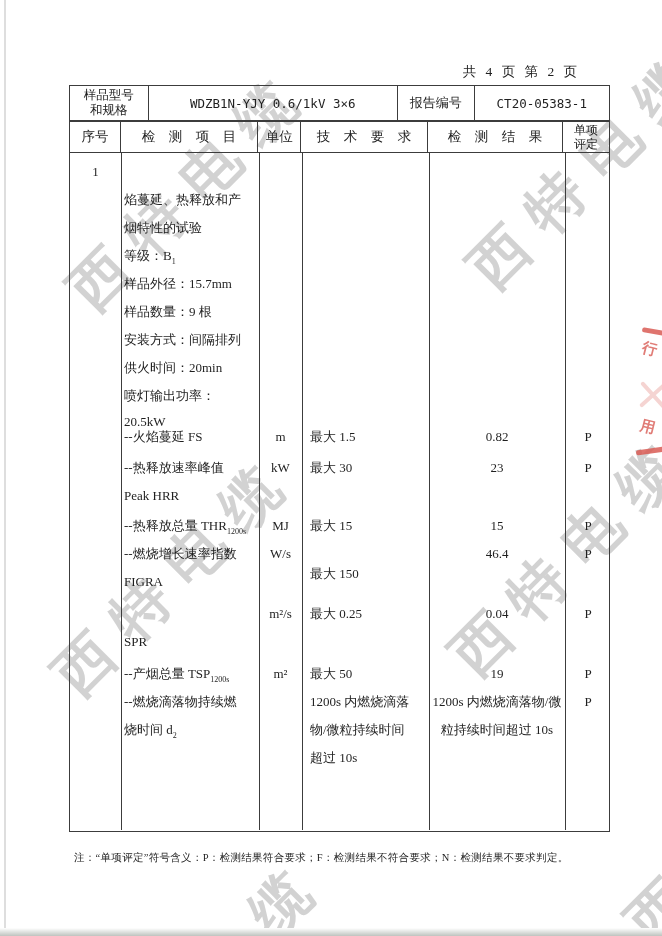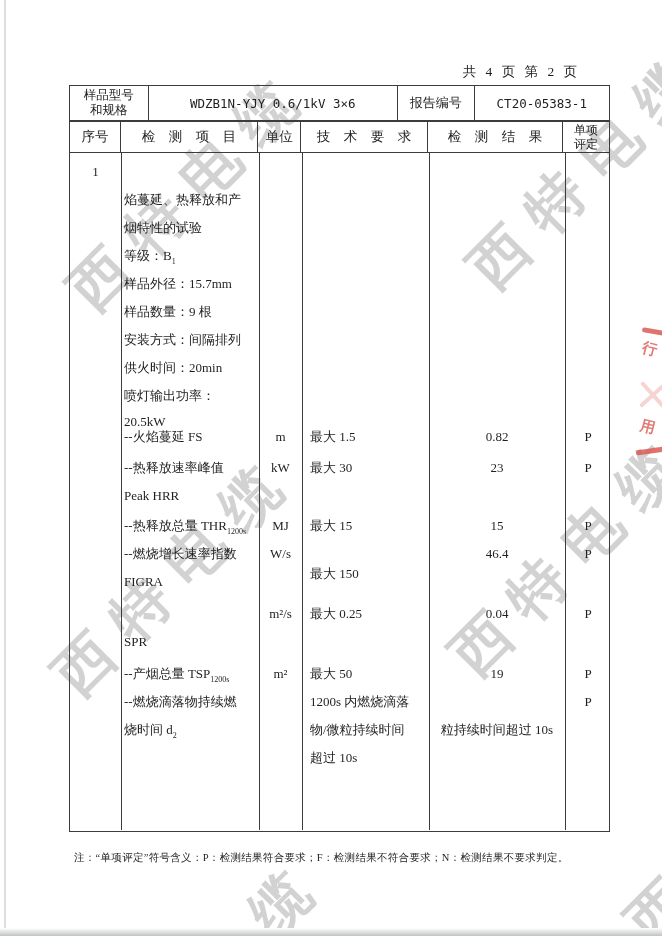--- a/index.html
+++ b/index.html
@@ -165,20 +165,21 @@
       <div class="bline c-unit" style="top:510px;">m²</div>
       <div class="bline c-req" style="top:510px;">最大 50</div>
       <div class="bline c-res" style="top:510px;">19</div>
       <div class="bline c-ver" style="top:510px;">P</div>
 
       <div class="bline c-item" style="top:538px;">--燃烧滴落物持续燃</div>
       <div class="bline c-item" style="top:566px;"><span>烧时间 d</span><sub>2</sub></div>
       <div class="bline c-req" style="top:538px;">1200s 内燃烧滴落</div>
       <div class="bline c-req" style="top:566px;">物/微粒持续时间</div>
       <div class="bline c-req" style="top:594px;">超过 10s</div>
+      <div class="bline c-res" style="top:538px;">1200s 内燃烧滴落物/微</div>
       <div class="bline c-res" style="top:566px;">粒持续时间超过 10s</div>
       <div class="bline c-ver" style="top:538px;">P</div>
     </div>
   </div>
 
   <div class="note">注：“单项评定”符号含义：P：检测结果符合要求；F：检测结果不符合要求；N：检测结果不要求判定。</div>
 
   <div class="stamp">
     <div class="stamp-bar" style="left:12px;top:8px;width:34px;height:5px;transform:rotate(10deg);"></div>
     <div class="stamp-frag" style="left:12px;top:18px;">行</div>

